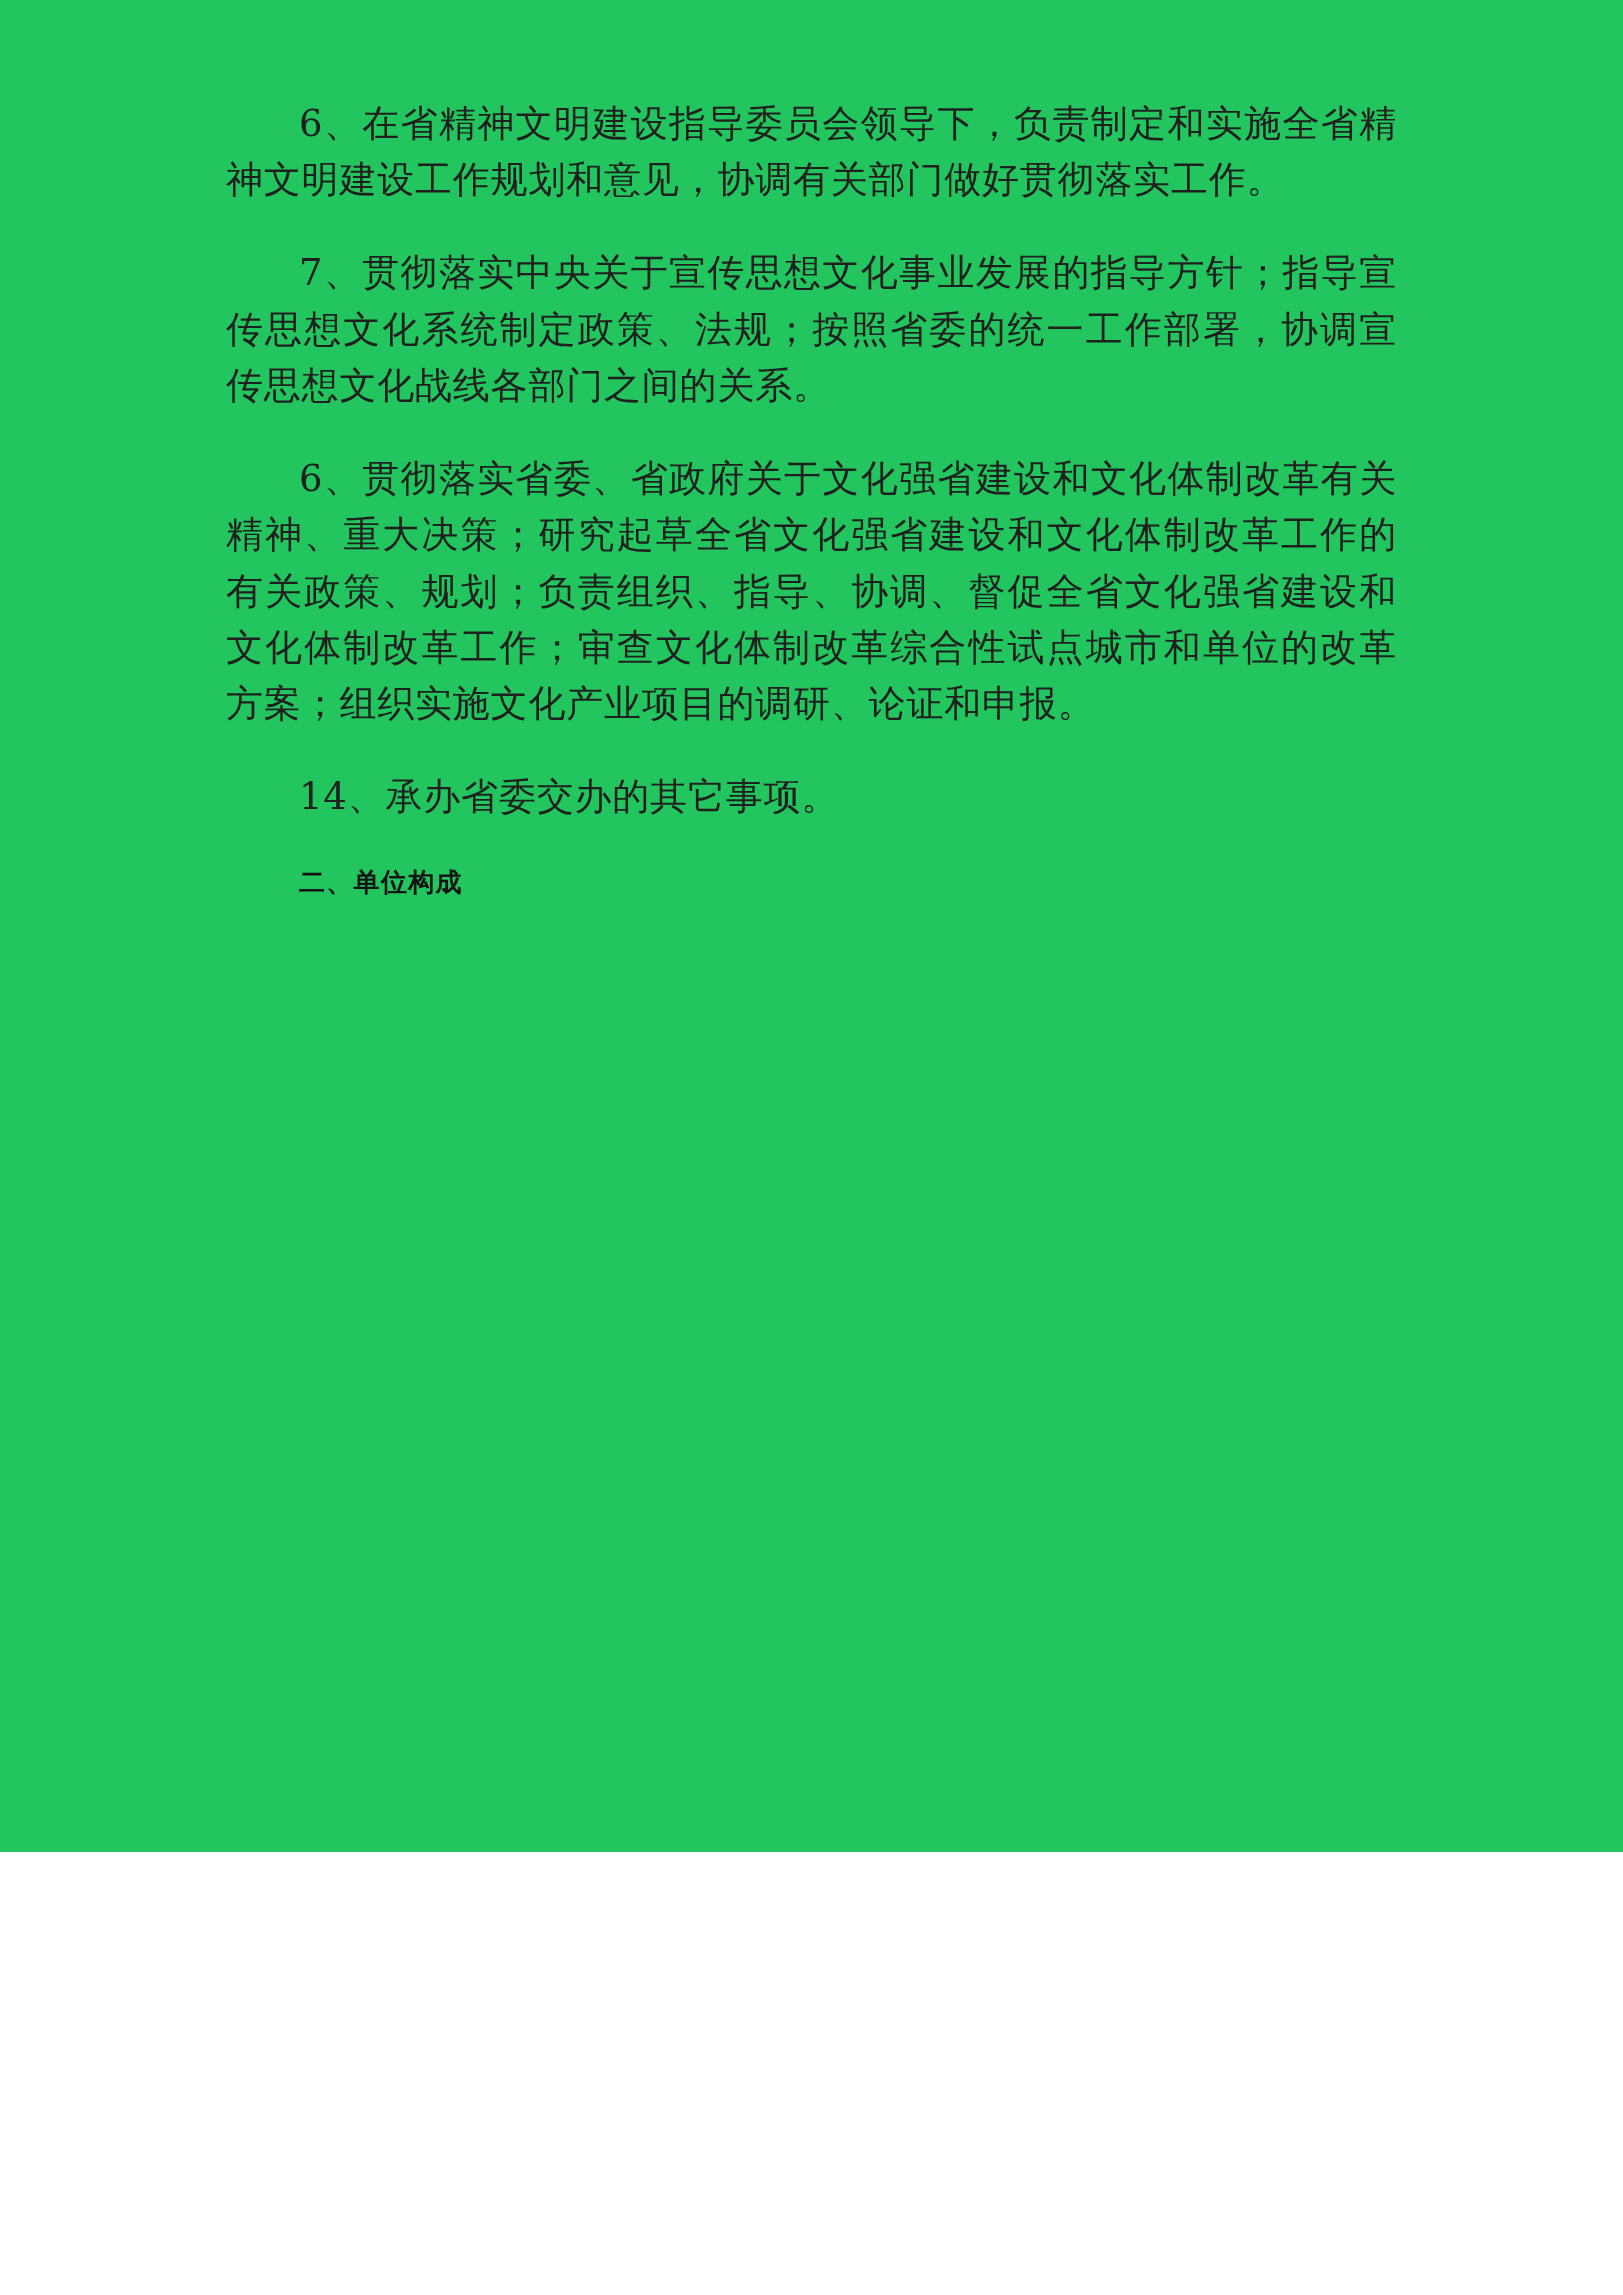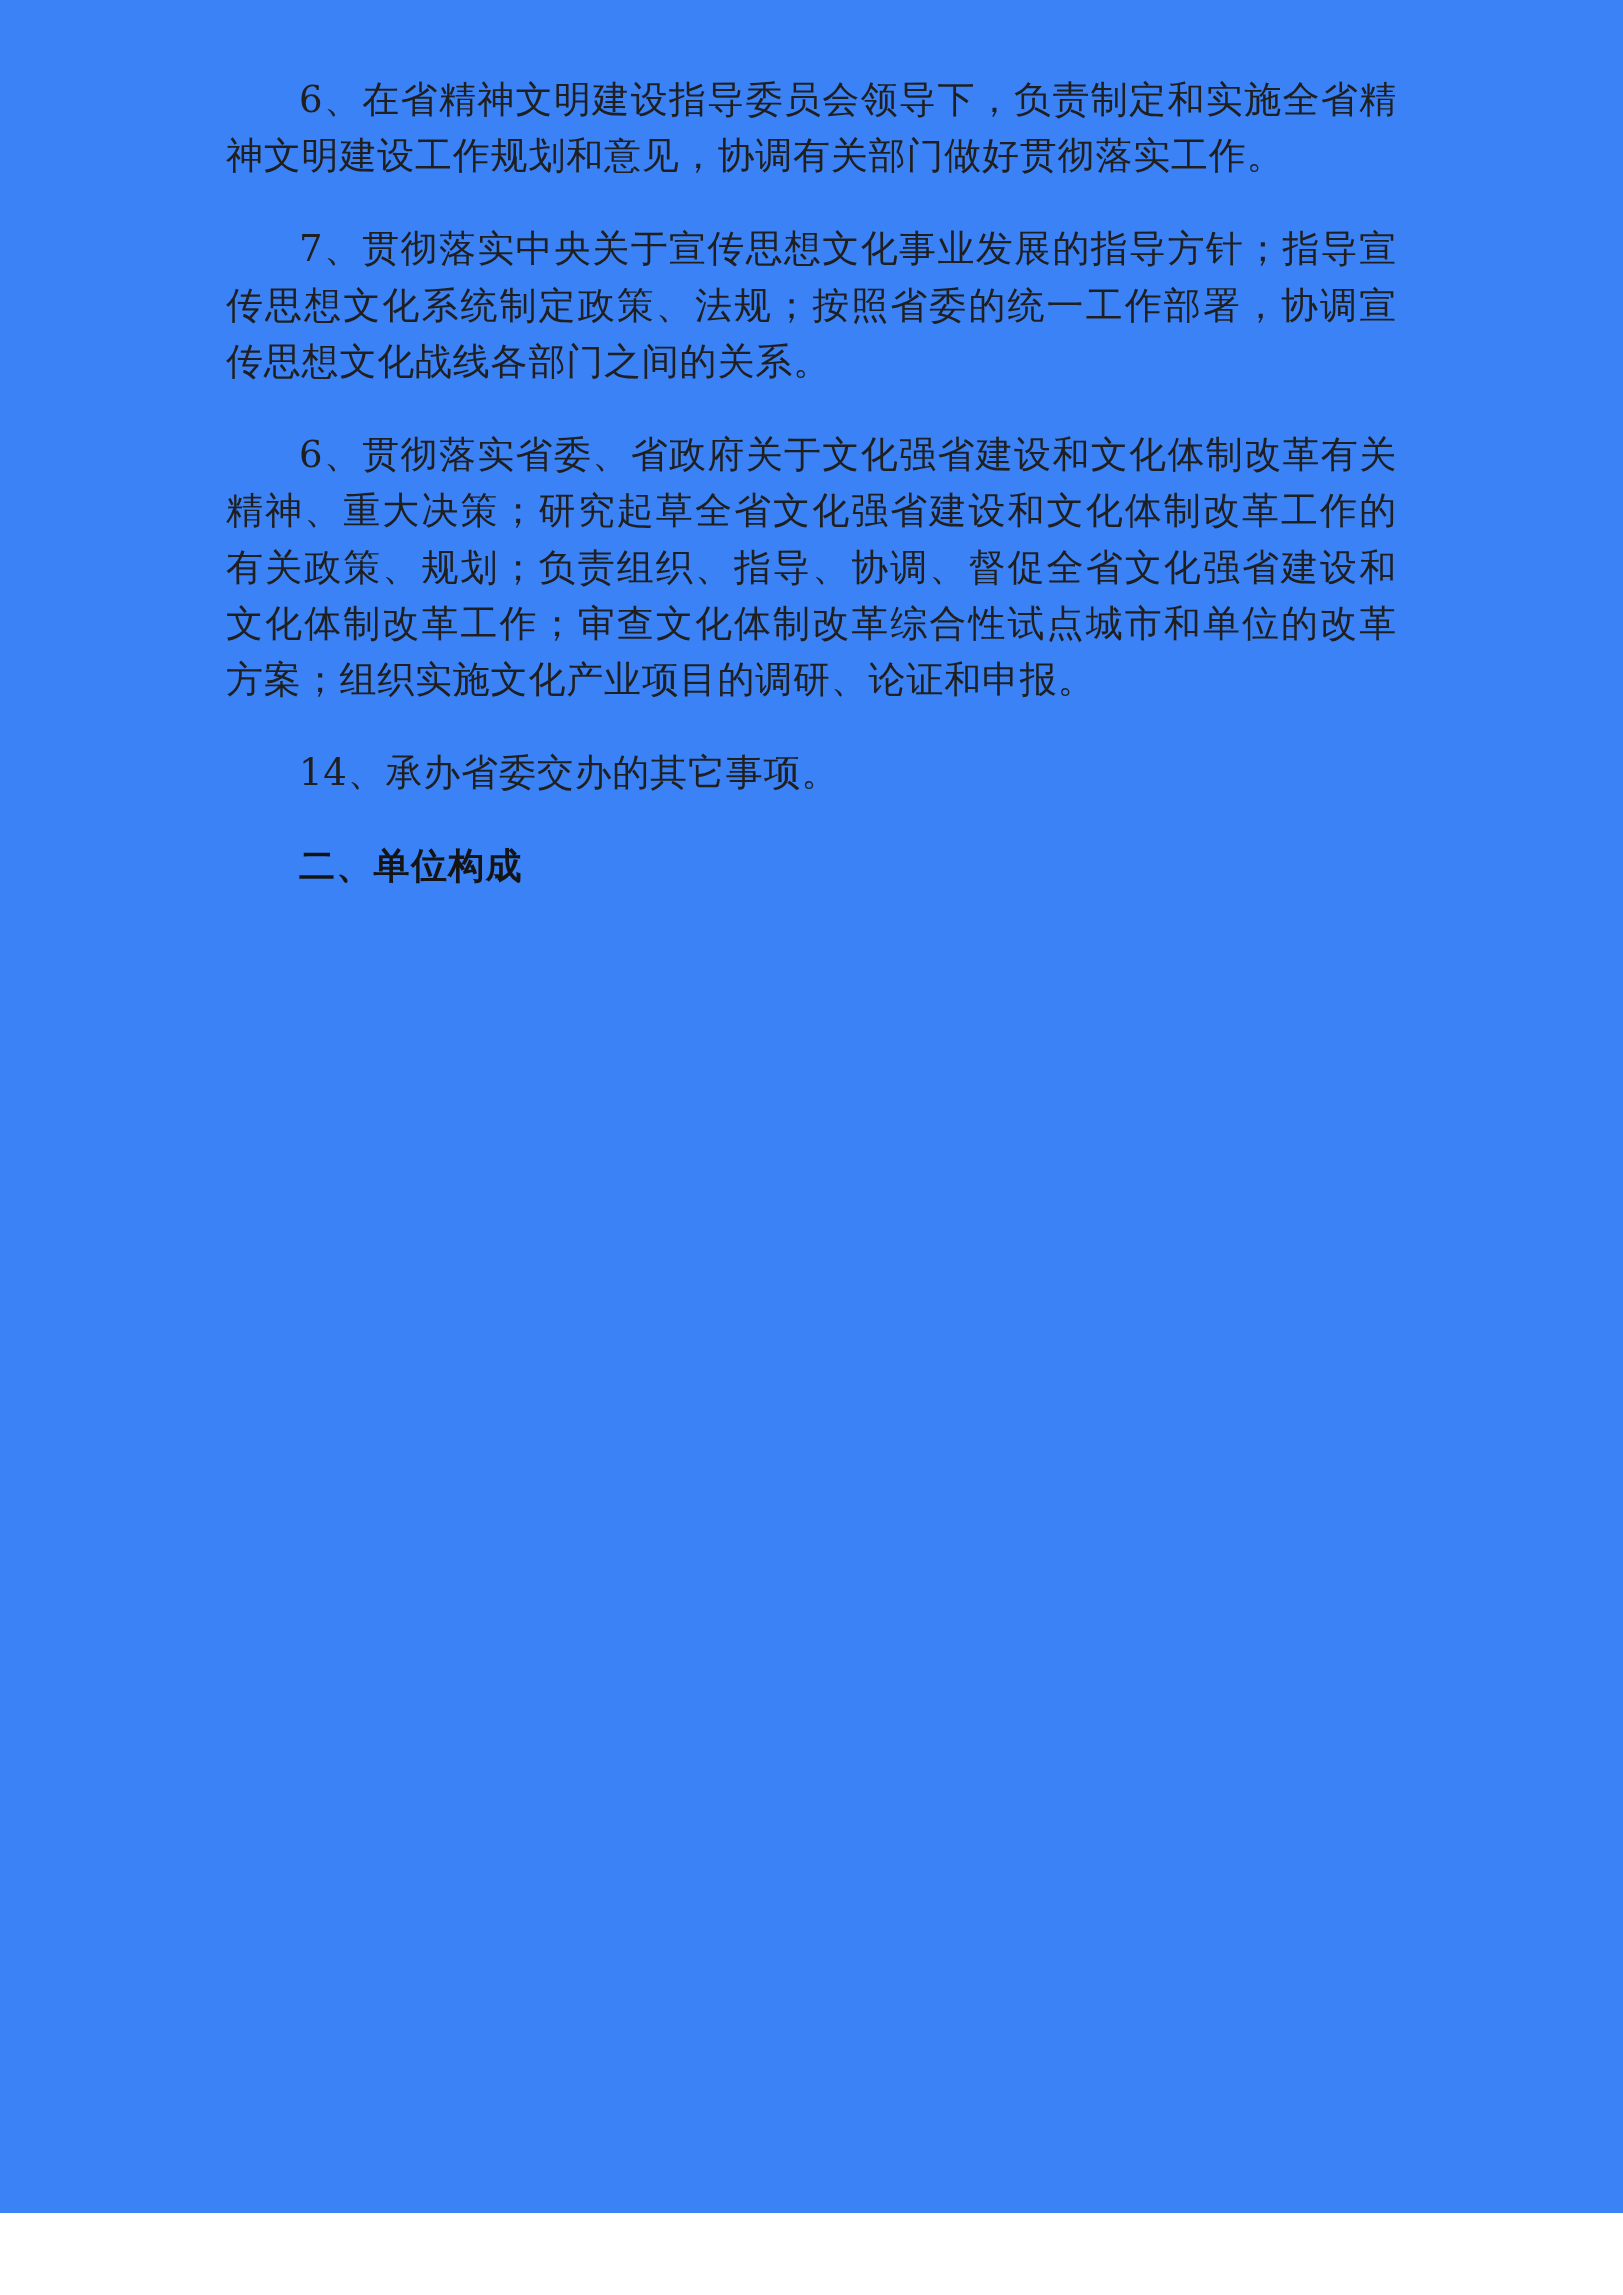--- a/index.html
+++ b/index.html
@@ -10,44 +10,44 @@
   body {
     width: 1623px;
     height: 2295px;
     font-family: "DejaVu Serif", "Liberation Serif", serif;
     color: #1c1c1c;
     overflow: hidden;
   }
   .page {
     position: relative;
     width: 1623px;
-    height: 2213px;
+    height: 1852px;
     box-sizing: border-box;
-    padding: 72px 226px 0 226px;
-    background: #3b82f6;
+    padding: 96px 226px 0 226px;
+    background: #22c55e;
   }
   .doc-body {
     width: 1171px;
   }
   .para {
     font-size: 37px;
     line-height: 1.52;
     letter-spacing: 0.8px;
     text-align: justify;
     text-justify: inter-ideograph;
     margin: 0 0 37px 0;
     text-indent: 73px;
     color: #1f1f1f;
     font-weight: 400;
   }
   .para:last-child {
     margin-bottom: 0;
   }
   .heading {
-    font-size: 36px;
+    font-size: 26px;
     line-height: 1.5;
     letter-spacing: 1.3px;
     margin: 35px 0 0 0;
     text-indent: 73px;
     font-weight: bold;
     font-family: "DejaVu Sans", "Liberation Sans", sans-serif;
     color: #141414;
   }
 </style>
 </head>

